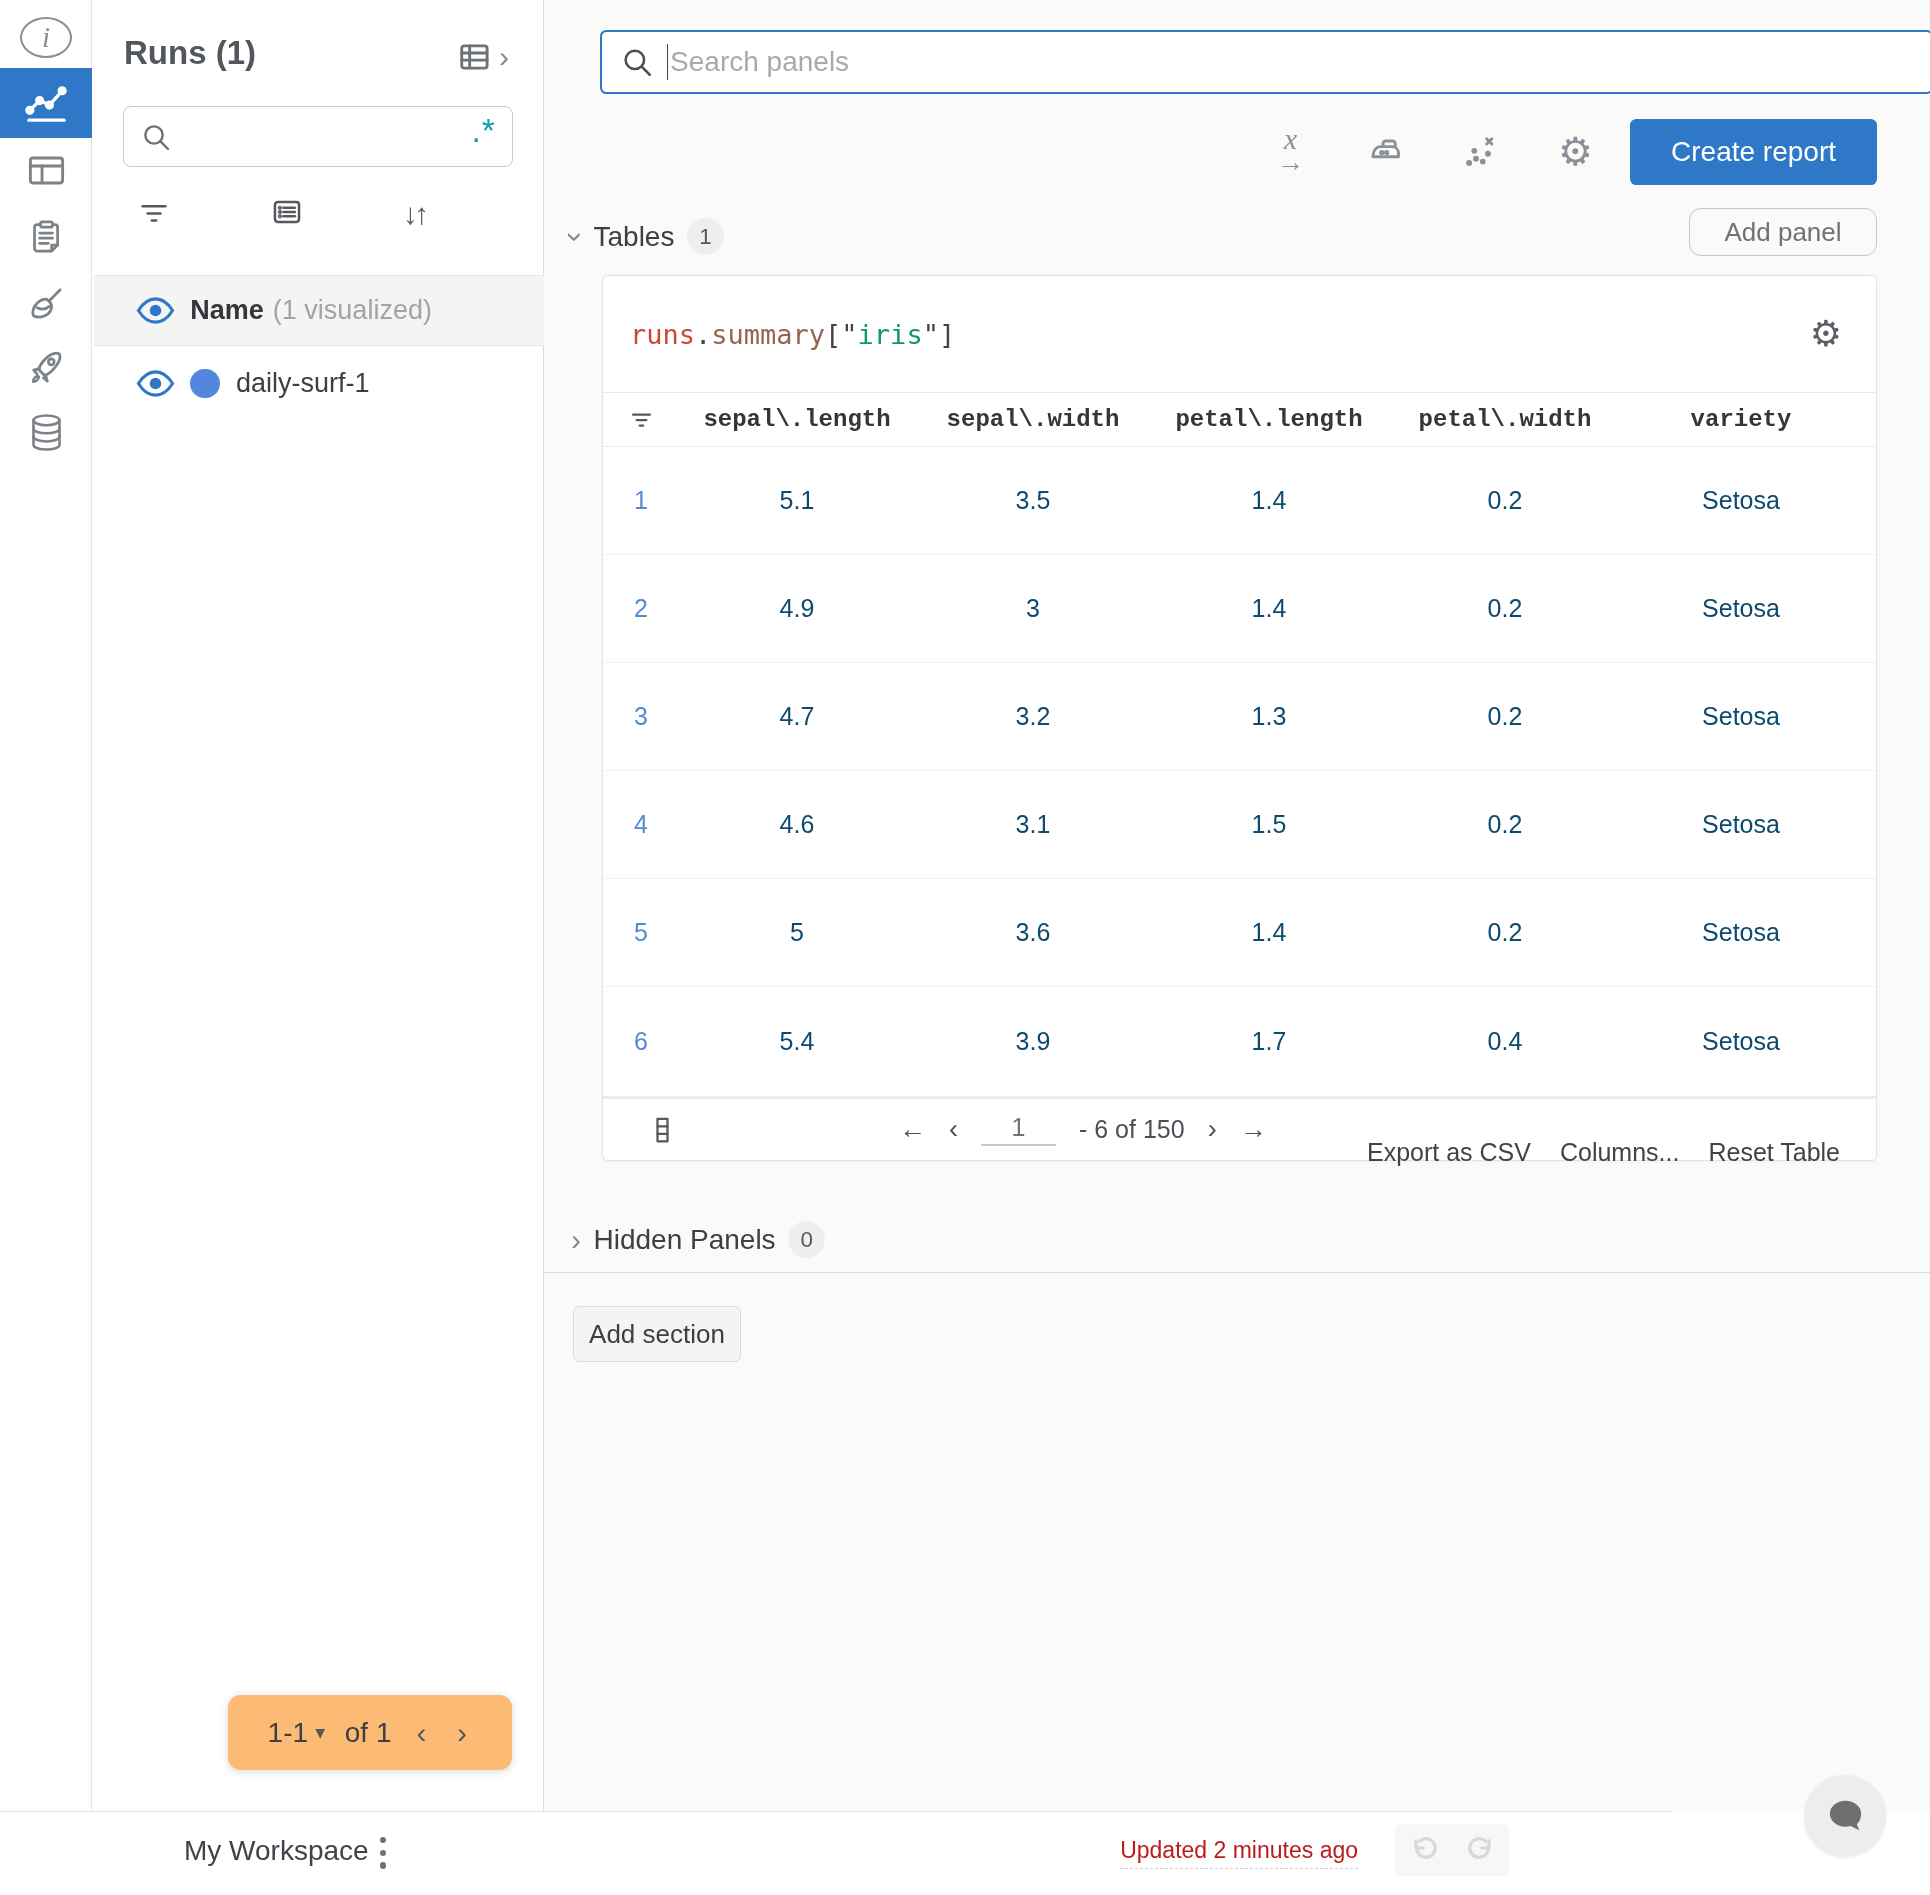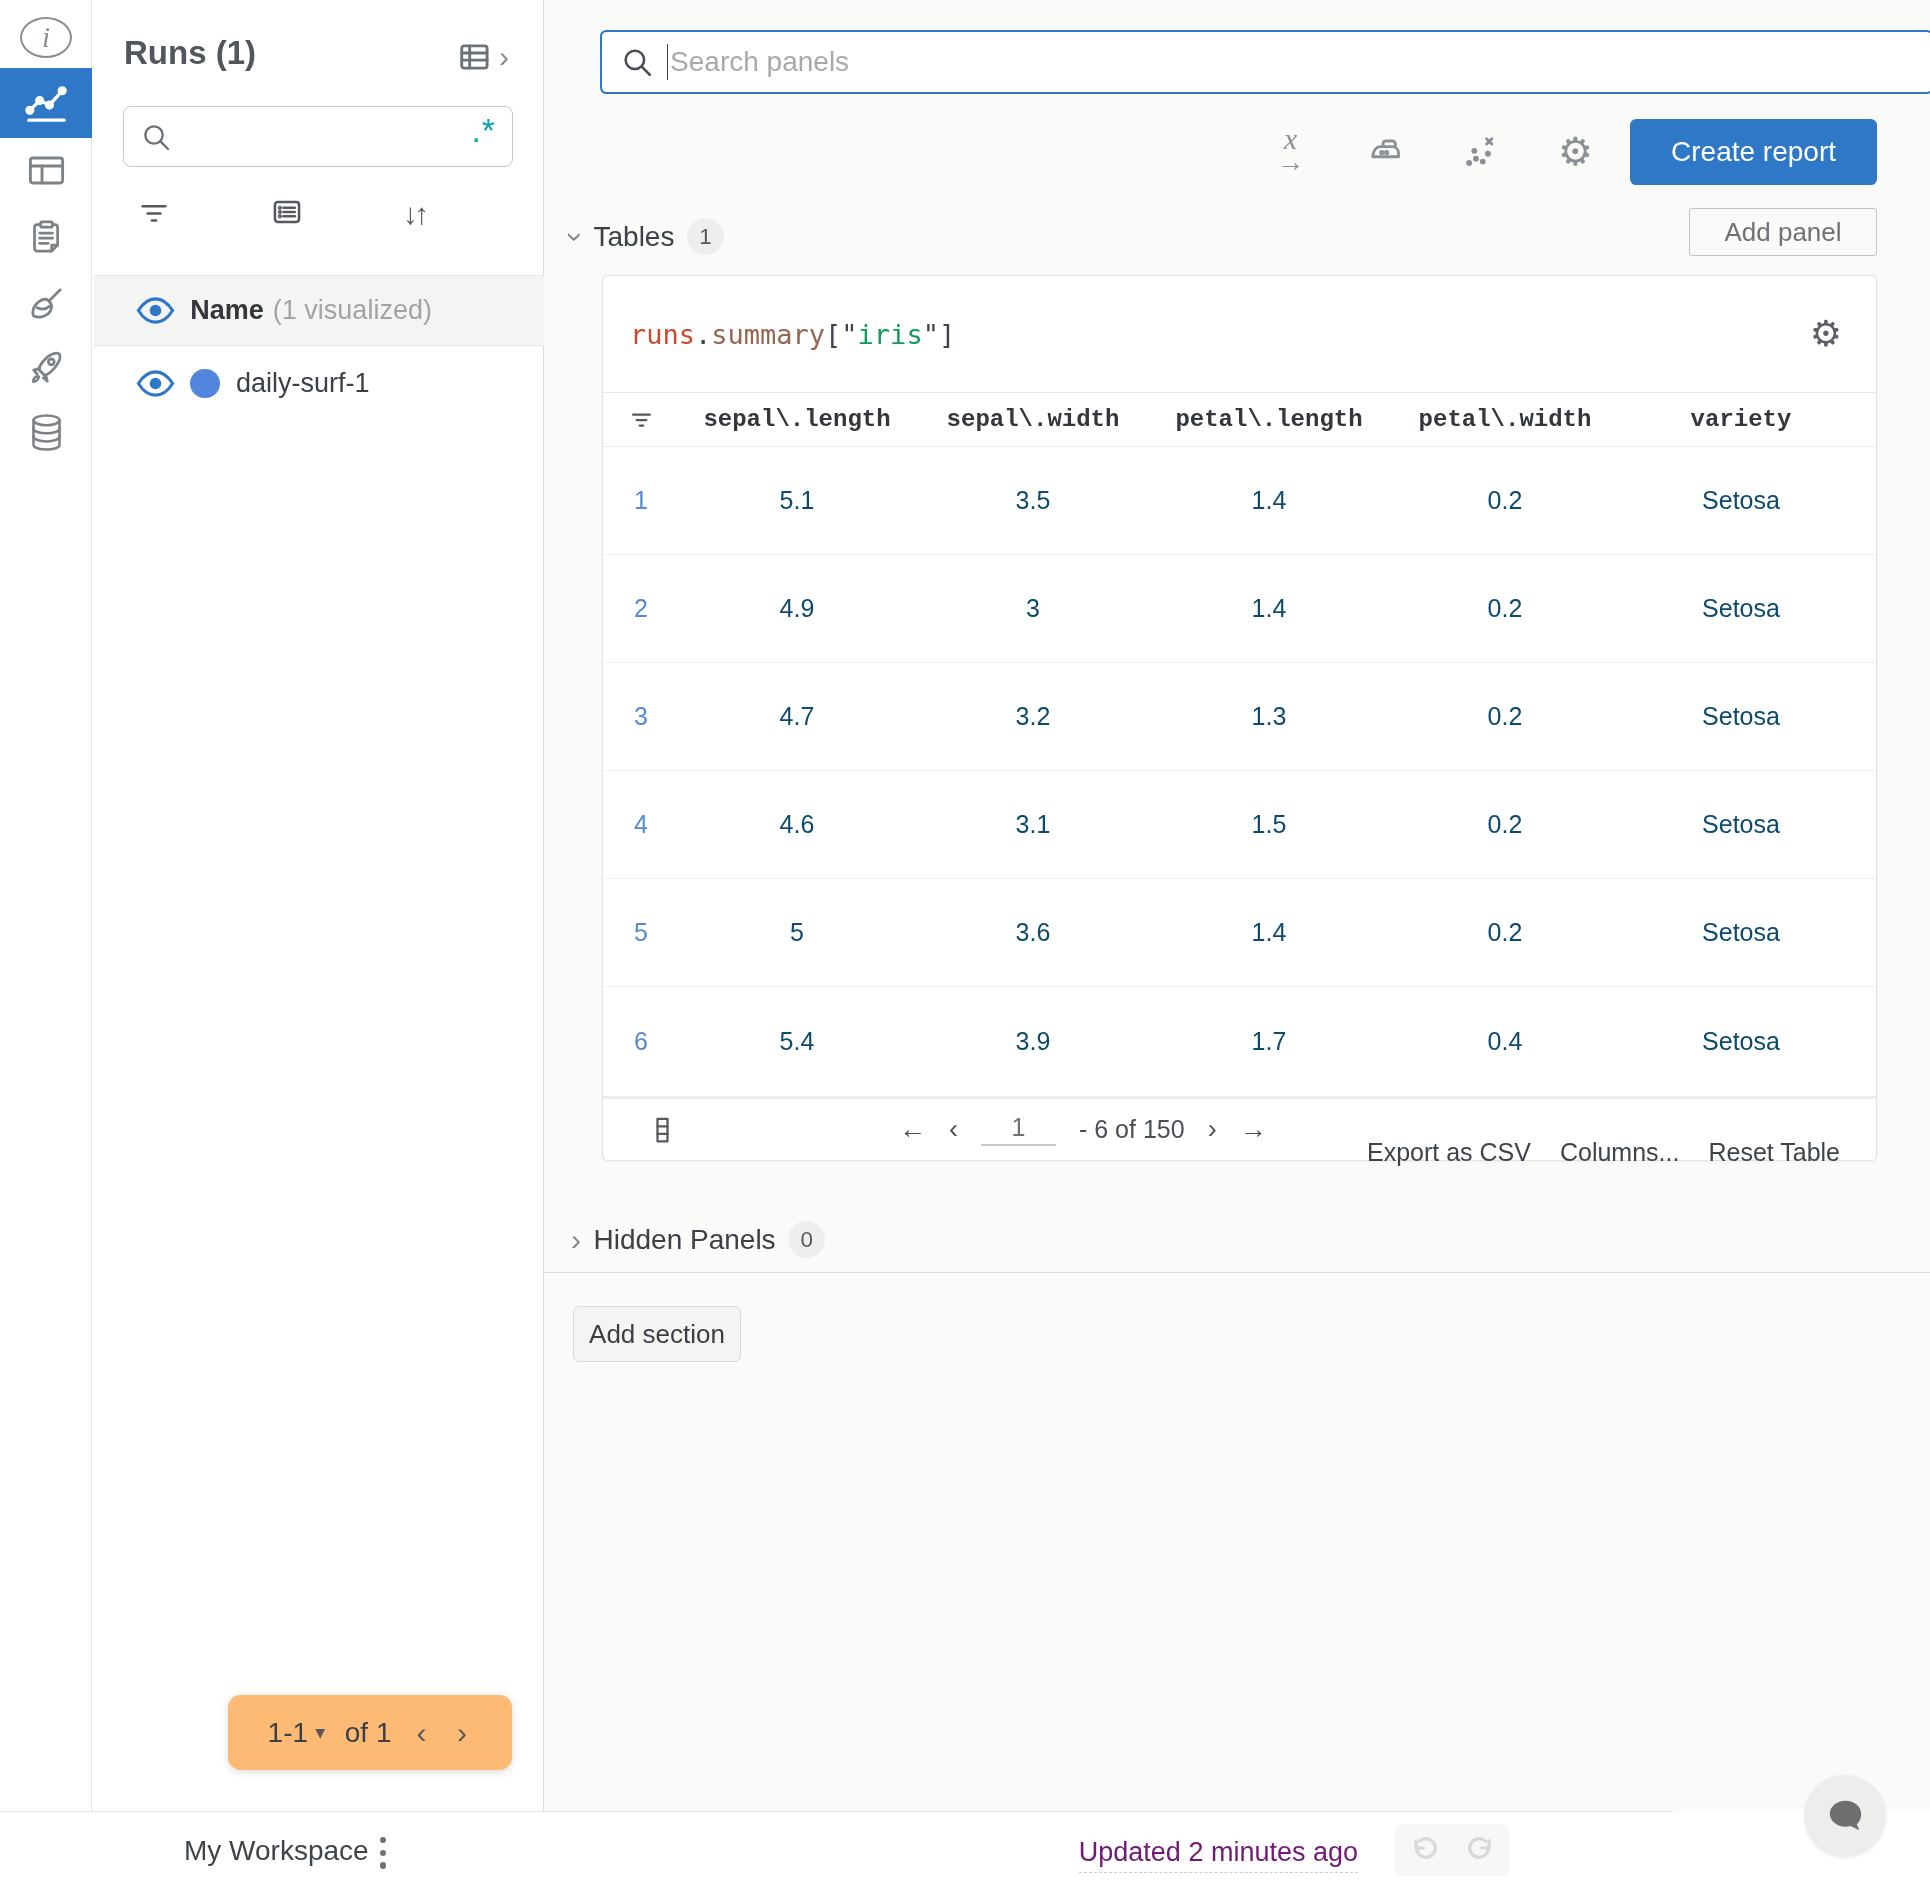--- a/index.html
+++ b/index.html
@@ -49,21 +49,21 @@
   .xaxis-wrap { display:flex; flex-direction:column; align-items:center; line-height:0.8; }
   .xaxis-x { font-family:"Liberation Serif","DejaVu Serif",serif; font-style:italic; font-size:29.6px; color:#8b9096; }
   .xaxis-arrow { font-size:27px; color:#8b9096; }
   .create-report { position:absolute; left:1086px; top:119px; width:247px; height:66px; background:#2e78c7; color:#fff; font-size:28px; border:none; border-radius:6.3px; cursor:pointer; display:flex; align-items:center; justify-content:center; font-family:inherit; }
 
   .section-head { position:absolute; left:27px; display:flex; align-items:center; gap:12.5px; }
   .chev { display:inline-block; font-size:30px; color:#86898d; cursor:pointer; line-height:1; }
   .chev-down { transform:rotate(90deg); }
   .section-label { font-size:28px; color:#3b4046; }
   .badge { min-width:37px; height:37px; border-radius:50%; background:#eeeeec; color:#55595e; font-size:22.4px; display:flex; align-items:center; justify-content:center; }
-  .add-panel { position:absolute; left:1145px; top:208px; width:188px; height:48px; background:transparent; border:1.8px solid #c5c5c5; border-radius:3px; color:#6d7277; font-size:26px; cursor:pointer; font-family:inherit; }
+  .add-panel { position:absolute; left:1145px; top:208px; width:188px; height:48px; background:transparent; border:1.8px solid #c5c5c5; border-radius:12px; color:#6d7277; font-size:26px; cursor:pointer; font-family:inherit; }
 
   
   .card { position:absolute; left:58px; top:275px; width:1275px; height:886px; background:#fff; border:1.8px solid #e3e3e2; border-radius:5.4px; box-shadow:0 0.9px 2.7px rgba(0,0,0,0.04); display:flex; flex-direction:column; }
   .card-head { height:117px; display:flex; align-items:center; padding:0 34px 0 27px; border-bottom:1.8px solid #eaeaea; }
   .code { font-family:"DejaVu Sans Mono",monospace; font-size:27px; }
   .code .c-runs { color:#c94a31; }
   .code .c-dot { color:#3f4450; }
   .code .c-summary { color:#96654d; }
   .code .c-br { color:#3f4450; }
   .code .c-key { color:#129a5d; }
@@ -85,21 +85,21 @@
   .foot-actions span { cursor:pointer; color:#3f444a; }
 
   .divider-hidden { position:absolute; left:0; top:1272px; width:1387px; height:0; border-top:1.8px solid #dcdcdb; }
   .add-section { position:absolute; left:29px; top:1306px; width:168px; height:56px; background:#f4f4f3; border:1.8px solid #d9d9d8; border-radius:6.3px; color:#3b4046; font-size:26px; cursor:pointer; font-family:inherit; }
 
   
   .statusbar { position:absolute; left:0; top:1811px; width:1673px; height:84px; background:#fff; border-top:1.8px solid #e2e2e2; z-index:4; }
   .ws-label { position:absolute; left:184px; top:23px; font-size:28px; color:#3f444a; }
   .kebab { position:absolute; left:376px; top:21.5px; display:flex; flex-direction:column; gap:6.3px; cursor:pointer; padding:3.6px; }
   .kebab span { width:6.3px; height:6.3px; border-radius:50%; background:#6d7277; }
-  .updated { position:absolute; right:315px; top:25px; font-size:27px; color:#701a75; border-bottom:1.8px dashed #cdcdcd; padding-bottom:3.6px; cursor:default; }
+  .updated { position:absolute; right:315px; top:25px; font-size:23px; color:#b91c1c; border-bottom:1.8px dashed #cdcdcd; padding-bottom:3.6px; cursor:default; }
   .undo-redo { position:absolute; right:164px; top:11.6px; width:114px; height:52px; background:#f7f7f6; border-radius:8px; display:flex; }
   .undo-redo .ur { flex:1; display:flex; align-items:center; justify-content:center; cursor:pointer; }
   .undo-redo svg { stroke:#d8d8d7; fill:none; stroke-width:2.4; stroke-linecap:round; stroke-linejoin:round; }
   .chat-fab { position:absolute; left:1804px; top:1775px; width:82px; height:82px; border-radius:50%; background:#ededec; display:flex; align-items:center; justify-content:center; cursor:pointer; z-index:5; box-shadow:0 0.9px 3.6px rgba(0,0,0,0.08); }
 
   svg.ic { stroke:#6d7277; fill:none; stroke-width:1.8; stroke-linecap:round; stroke-linejoin:round; }
 </style>
 </head>
 <body>
 

